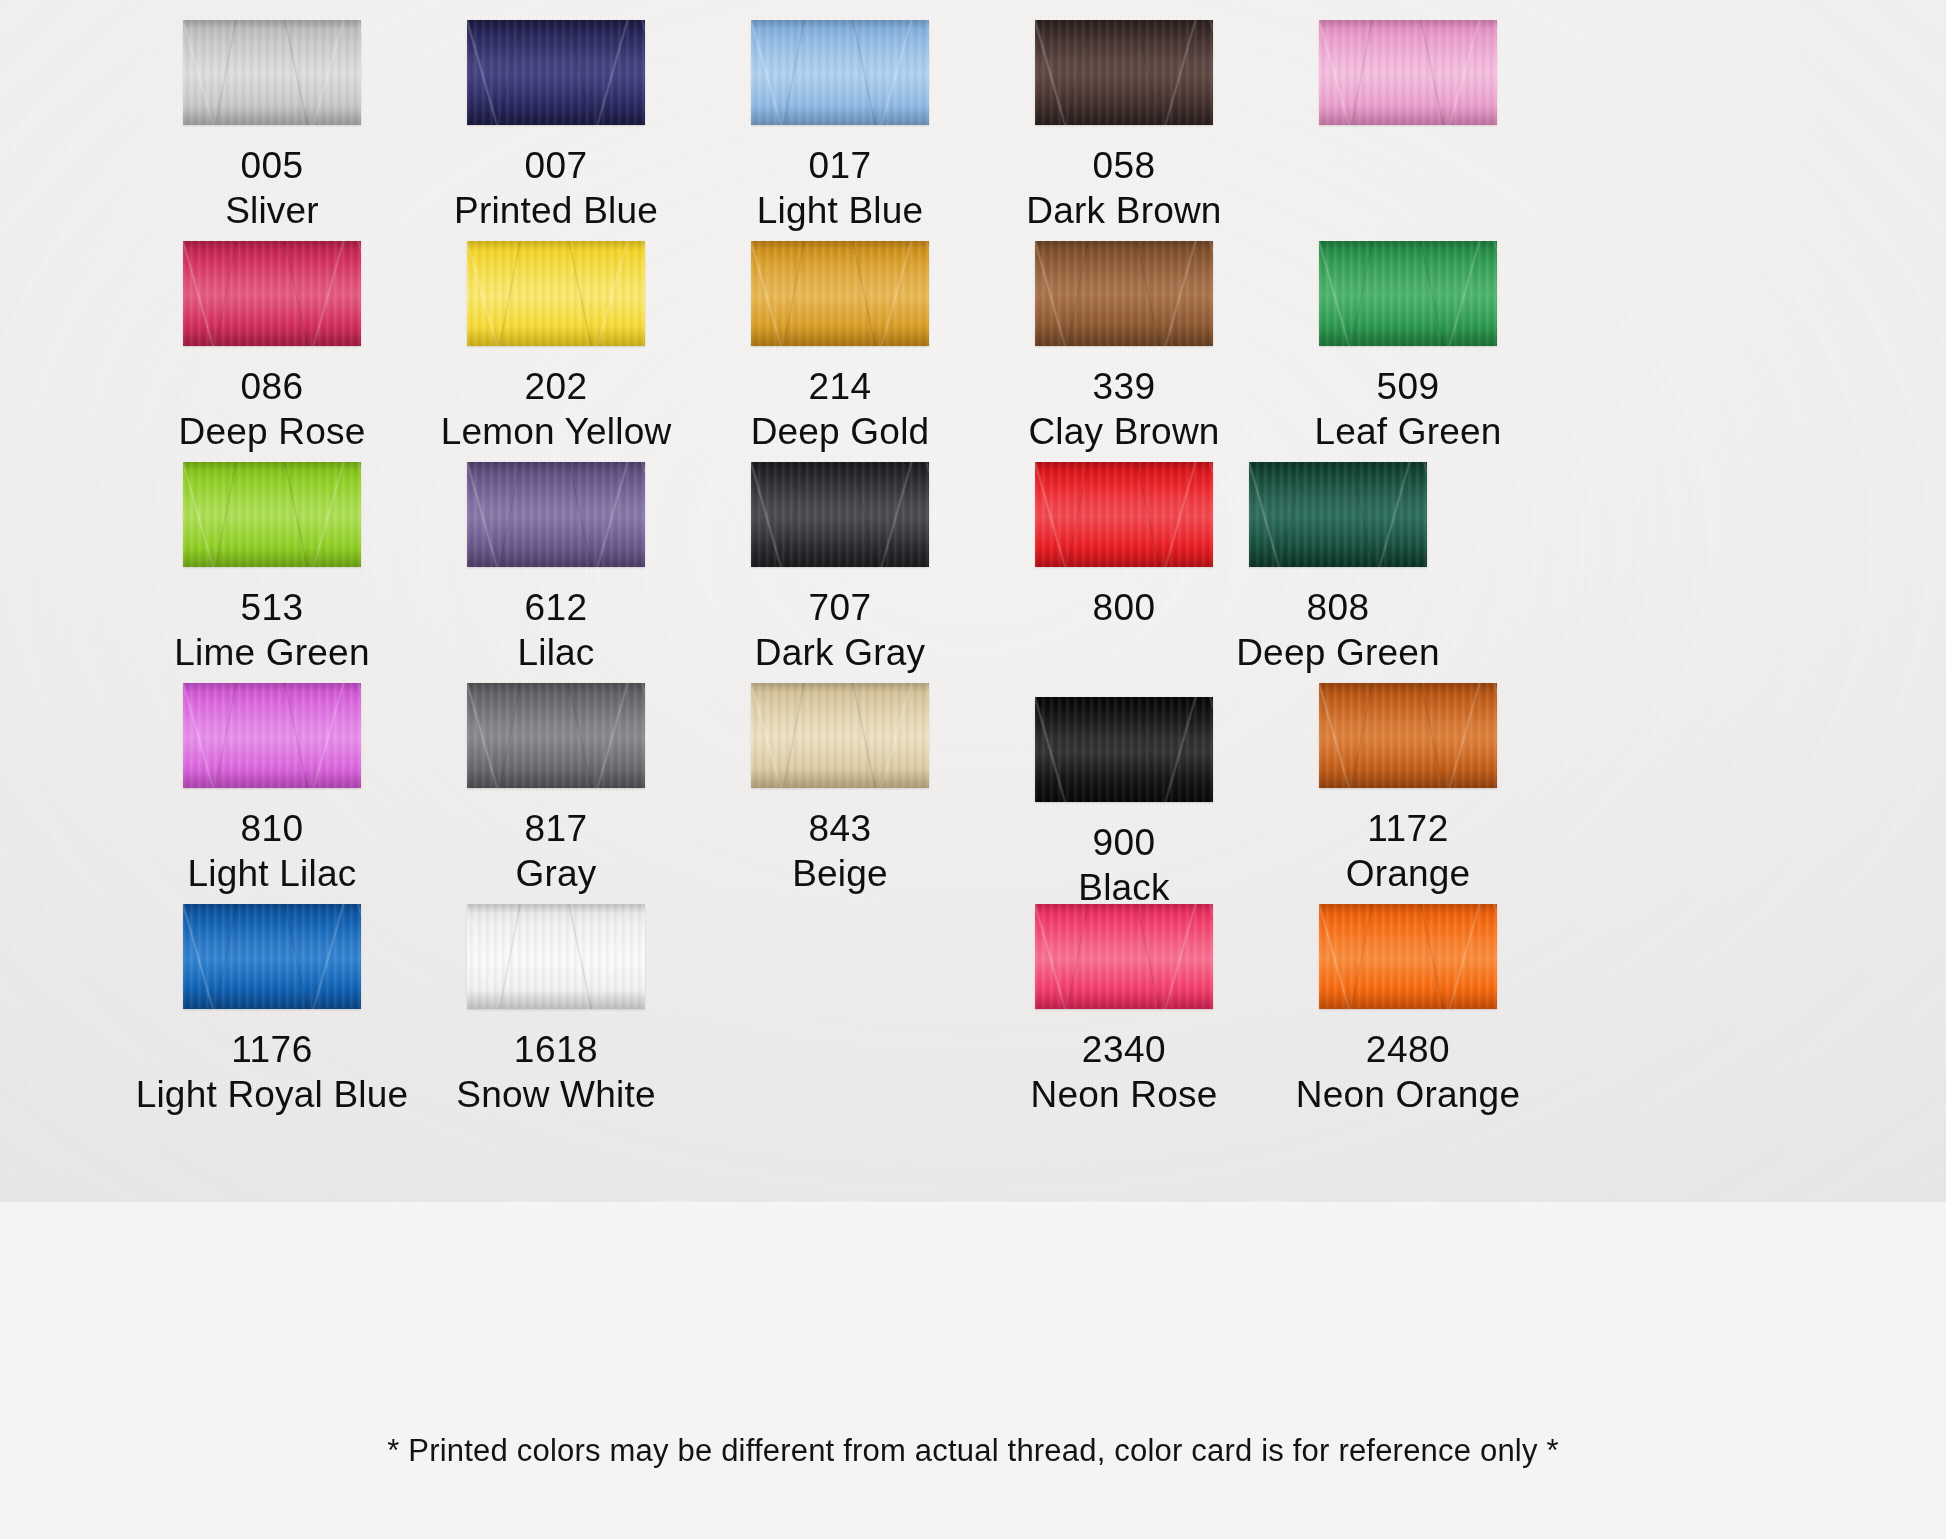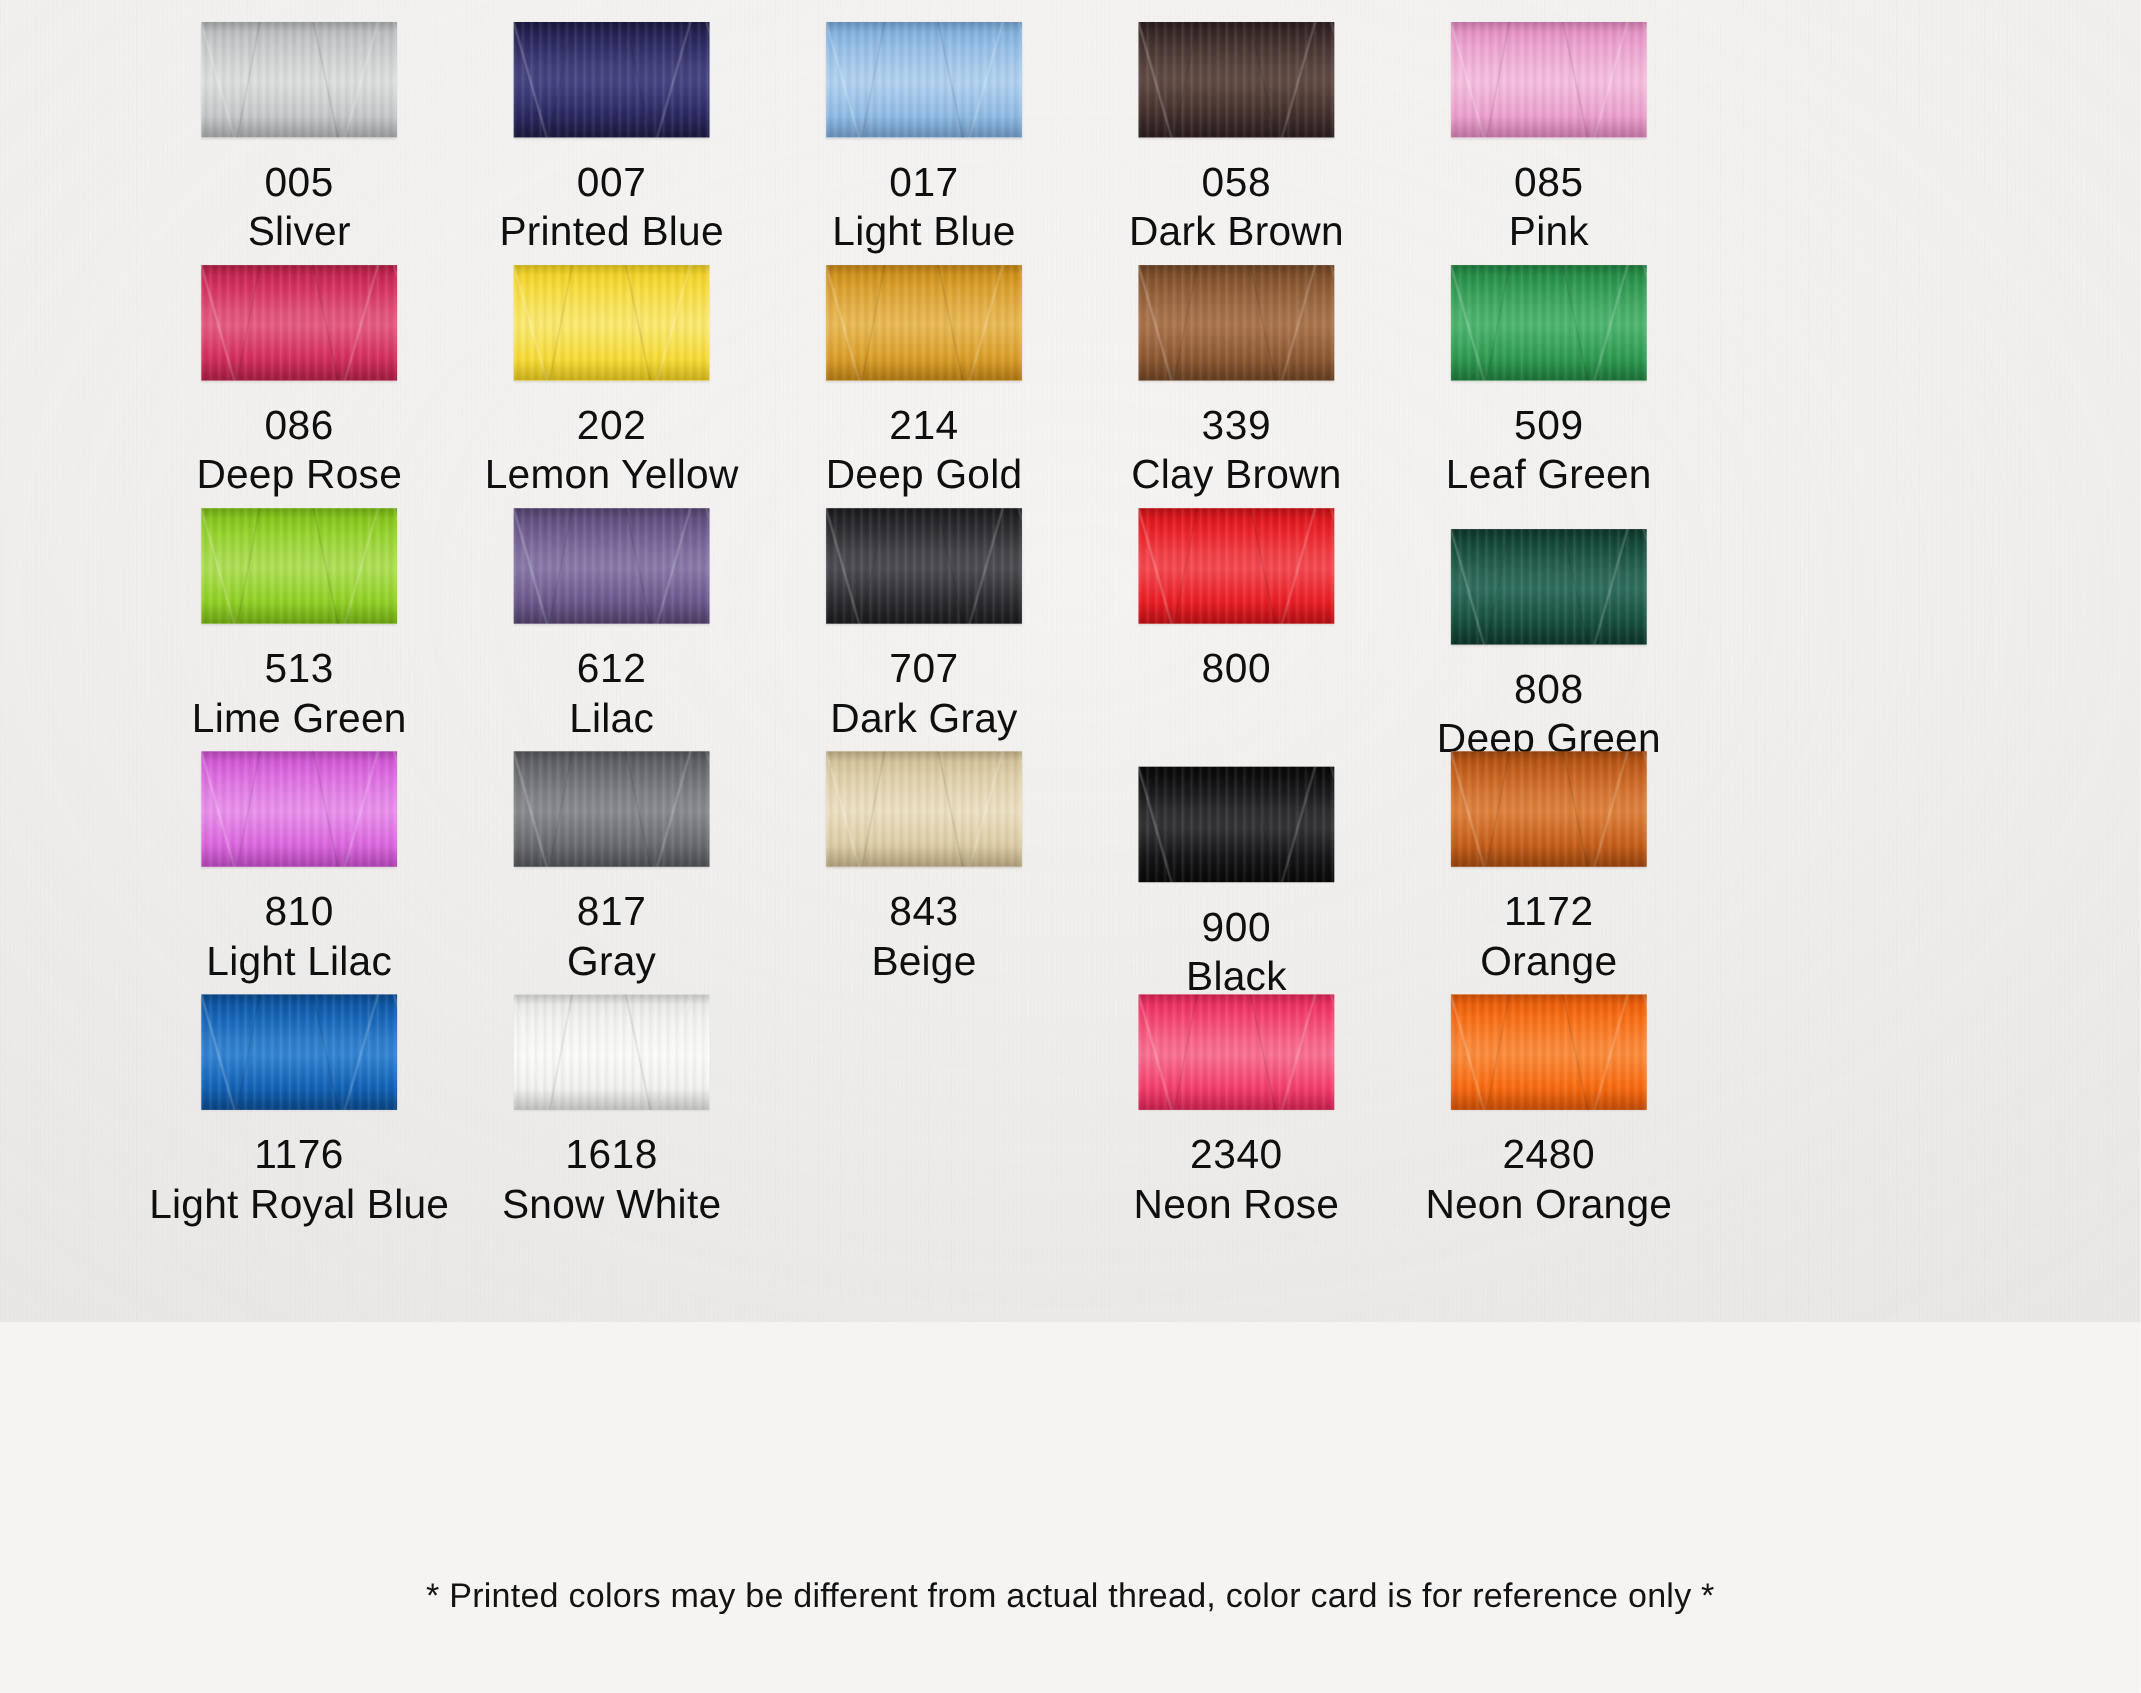--- a/index.html
+++ b/index.html
@@ -179,24 +179,20 @@
           <div class="code">058</div>
           <div class="name">Dark Brown</div>
         </div>
       </div>
       <div class="swatch-cell" style="left: 1266px; top: 20px;">
         <div class="swatch" style="background: linear-gradient(rgb(225, 136, 190) 0%, rgb(237, 163, 208) 22%, rgb(245, 188, 221) 52%, rgb(237, 163, 208) 78%, rgb(225, 136, 190) 100%);">
           <div class="strands"></div>
           <div class="cross"></div>
           <div class="shade"></div>
         </div>
-        <div class="labels">
-          <div class="code">085</div>
-          <div class="name">Pink</div>
-        </div>
       </div>
       <div class="swatch-cell" style="left: 130px; top: 241px;">
         <div class="swatch" style="background: linear-gradient(rgb(187, 31, 73) 0%, rgb(214, 48, 94) 22%, rgb(228, 84, 123) 52%, rgb(214, 48, 94) 78%, rgb(187, 31, 73) 100%);">
           <div class="strands"></div>
           <div class="cross"></div>
           <div class="shade"></div>
         </div>
         <div class="labels">
           <div class="code">086</div>
           <div class="name">Deep Rose</div>
@@ -282,21 +278,21 @@
       <div class="swatch-cell" style="left: 982px; top: 462px;">
         <div class="swatch" style="background: linear-gradient(rgb(210, 16, 21) 0%, rgb(236, 32, 39) 22%, rgb(243, 65, 72) 52%, rgb(236, 32, 39) 78%, rgb(210, 16, 21) 100%);">
           <div class="strands"></div>
           <div class="cross"></div>
           <div class="shade"></div>
         </div>
         <div class="labels">
           <div class="code">800</div>
         </div>
       </div>
-      <div class="swatch-cell" style="left: 1266px; top: 462px; margin-top: 19px;">
+      <div class="swatch-cell" style="left: 1196px; top: 462px;">
         <div class="swatch" style="background: linear-gradient(rgb(14, 59, 46) 0%, rgb(23, 80, 63) 22%, rgb(37, 103, 85) 52%, rgb(23, 80, 63) 78%, rgb(14, 59, 46) 100%);">
           <div class="strands"></div>
           <div class="cross"></div>
           <div class="shade"></div>
         </div>
         <div class="labels">
           <div class="code">808</div>
           <div class="name">Deep Green</div>
         </div>
       </div>

